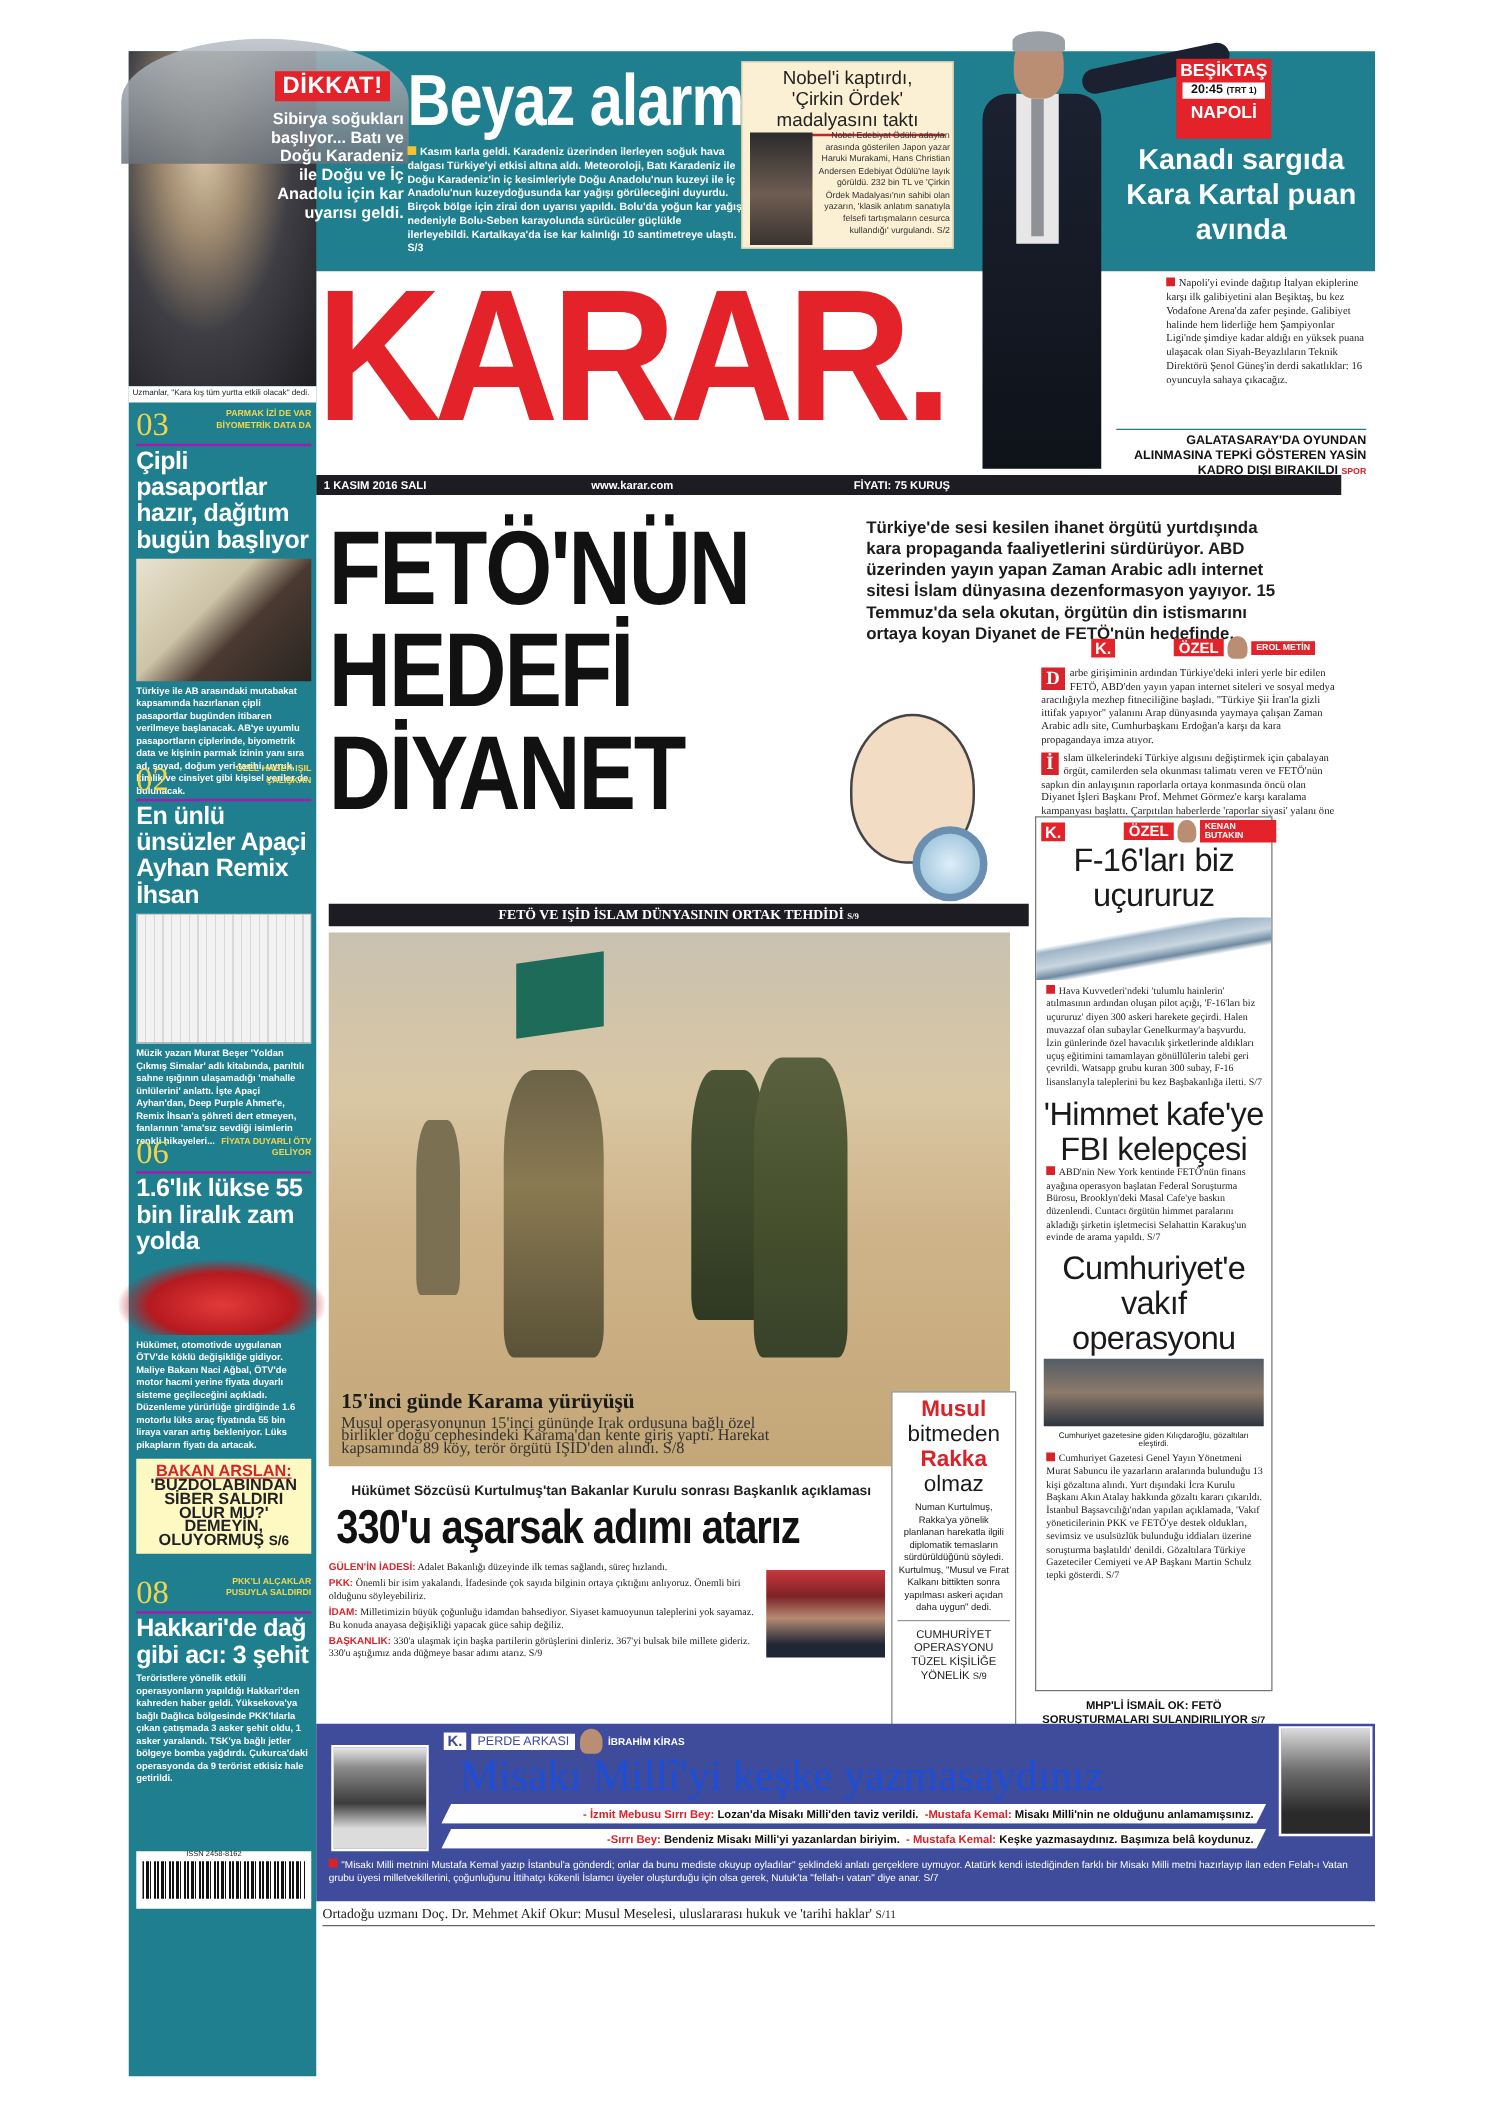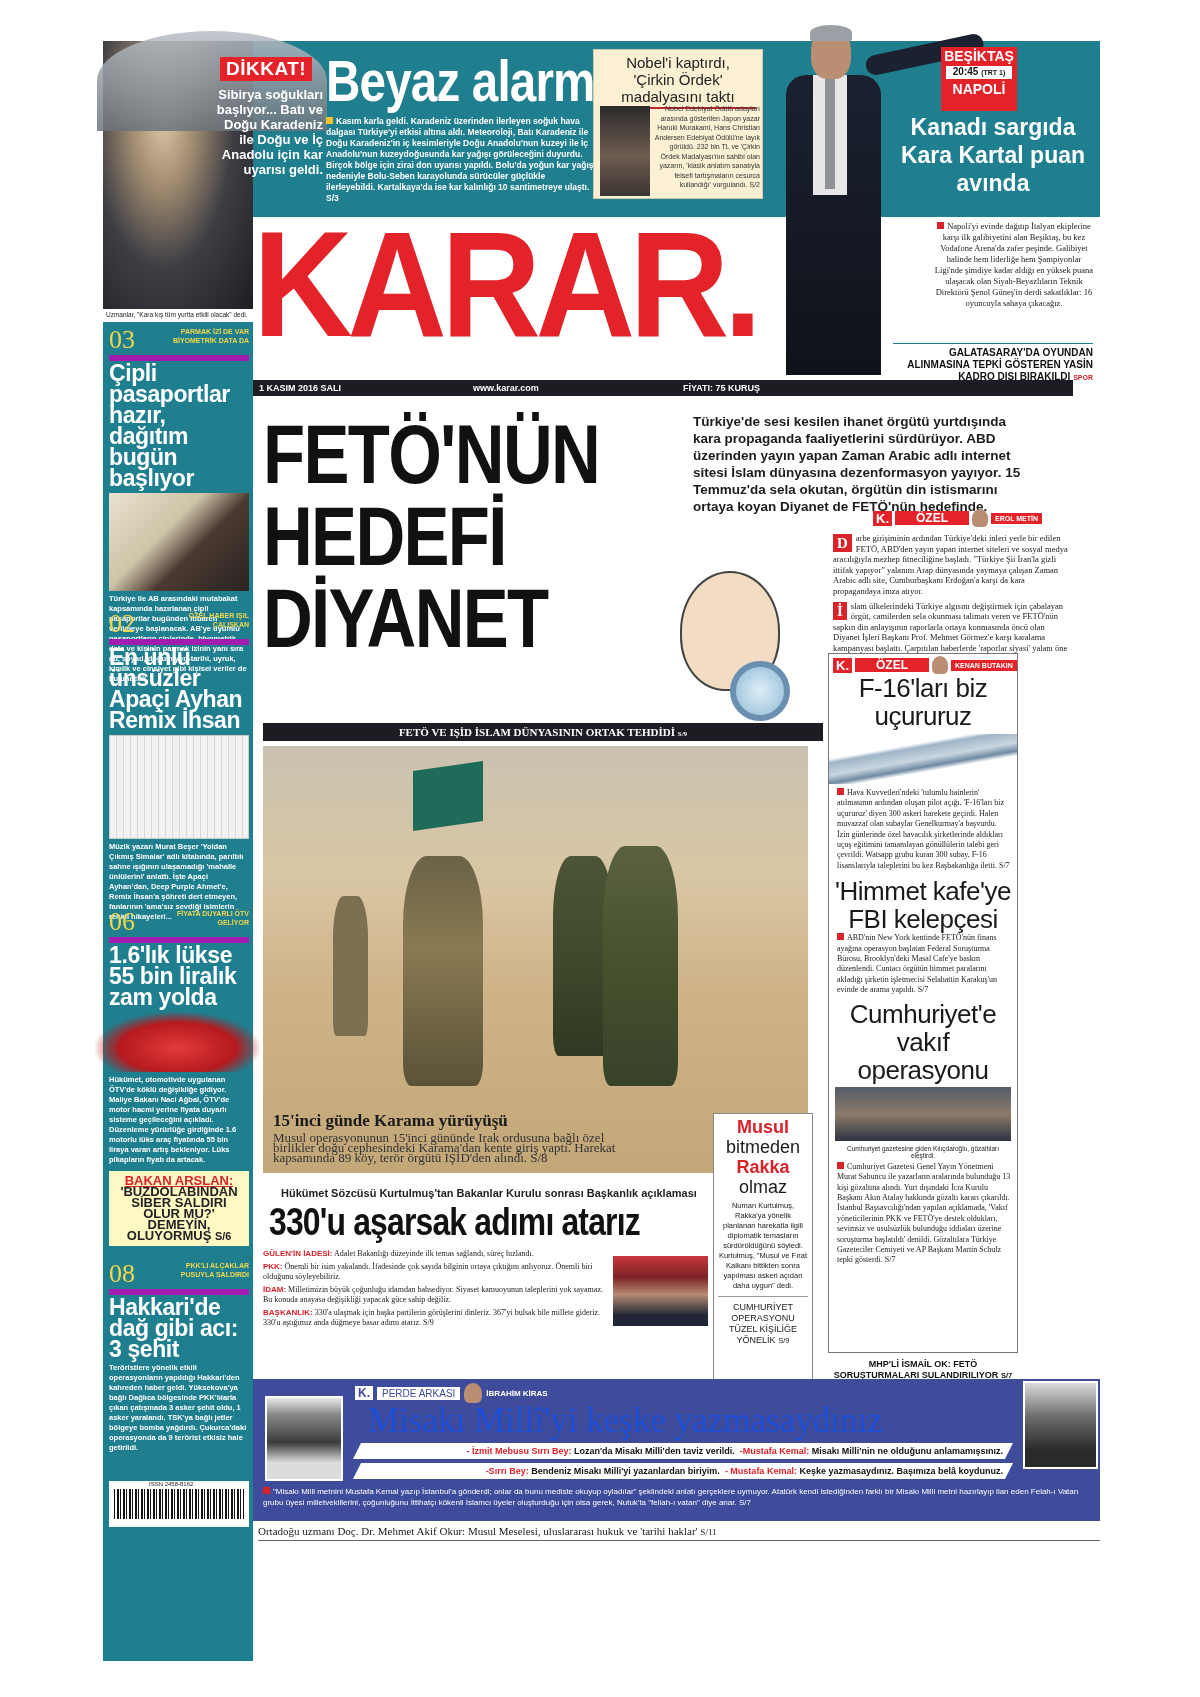--- a/index.html
+++ b/index.html
@@ -32,51 +32,51 @@
   .coach-shirt { position: absolute; left: 32px; top: 48px; width: 34px; height: 120px; background: #e7e7e7; }
   .coach-tie { position: absolute; left: 44px; top: 52px; width: 10px; height: 110px; background: #8e9196; }
   .coach-arm { position: absolute; left: 85px; top: 30px; width: 120px; height: 20px; background: #1b2130; transform: rotate(-12deg); transform-origin: left; border-radius: 10px; }
 
   .bjk-box { position: absolute; left: 838px; top: 6px; width: 76px; height: 64px; background: #e3222a; color: #fff; text-align: center; font-weight: 700; }
   .bjk-box .team { font-size: 14px; line-height: 18px; }
   .bjk-box .time { background: #fff; color: #111; font-size: 10px; line-height: 12px; margin: 1px 5px; }
   .bjk-box .time small { font-size: 7px; }
   .kanadi-title { position: absolute; left: 790px; top: 72px; width: 200px; text-align: center; color: #fff; font-size: 23px; line-height: 28px; font-weight: 700; }
 
-  .napoli-body { position: absolute; left: 830px; top: 180px; width: 162px; font-family: "Liberation Serif", serif; font-size: 8.5px; line-height: 11px; text-align: center; color: #222; }
+  .napoli-body { position: absolute; left: 830px; top: 180px; width: 162px; font-family: "Liberation Serif", serif; font-size: 8.5px; line-height: 11px; text-align: left; color: #222; }
   .red-sq { display: inline-block; width: 7px; height: 7px; background: #d8232a; margin-right: 3px; vertical-align: 0; }
   .gs-note { position: absolute; left: 790px; top: 302px; width: 200px; border-top: 1px solid #1f7f8f; padding-top: 3px; font-size: 10px; line-height: 12px; font-weight: 700; text-align: right; color: #111; }
   .gs-note .spor { color: #d8232a; font-size: 7px; }
 
   .karar-logo { position: absolute; left: 150px; top: 168px; color: #e3222a; font-size: 150px; font-weight: 900; letter-spacing: -6px; line-height: 150px; font-family: "Liberation Sans", sans-serif; transform: scaleX(0.92); transform-origin: left; }
 
   .date-strip { position: absolute; left: 150px; top: 339px; width: 820px; height: 16px; background: #1c1c22; color: #fff; font-size: 9px; font-weight: 700; line-height: 16px; }
   .date-strip span { position: absolute; }
 
   
   .ls { position: absolute; left: 6px; width: 140px; color: #fff; }
   .ls-num { color: #f1d64d; font-size: 26px; font-family: "Liberation Serif", serif; line-height: 26px; display: inline-block; vertical-align: top; }
   .ls-tag { color: #f1d64d; font-size: 7px; font-weight: 700; line-height: 9px; text-align: right; float: right; width: 80px; }
-  .ls-head { font-size: 23px; line-height: 21px; font-weight: 700; clear: both; border-top: 6px solid #a21caf; padding-top: 2px; margin-top: 2px; letter-spacing: -0.4px; }
+  .ls-head { font-size: 20px; line-height: 21px; font-weight: 700; clear: both; border-top: 2px solid #a21caf; padding-top: 2px; margin-top: 2px; letter-spacing: -0.4px; }
   .ls-body { font-size: 7.5px; line-height: 10px; font-weight: 700; margin-top: 3px; }
   .ls-photo { width: 140px; margin-top: 4px; }
   .passport-photo { height: 98px; background: linear-gradient(135deg, #e9e2cf 0%, #cdc3a7 40%, #4b3a32 60%, #2a2420 100%); }
   .sketch-photo { height: 104px; background: repeating-linear-gradient(90deg, #f2f2f2 0 6px, #d8d8d8 6px 7px); border: 1px solid #ccc; }
   .car-photo { height: 60px; width: 165px; margin-left: -14px; background: radial-gradient(ellipse at 50% 60%, #e33a3a 0%, #b51a1f 50%, transparent 72%); }
   .bakan-box { background: #fef9c3; color: #222; text-align: center; padding: 4px; margin-top: 6px; font-weight: 700; font-size: 13px; line-height: 11px; }
   .bakan-box .red { color: #d8232a; text-decoration: underline; }
   .barcode { position: absolute; left: 6px; top: 1573px; width: 140px; height: 46px; background: #fff; }
   .barcode-lines { position: absolute; left: 5px; top: 8px; width: 130px; height: 30px; background: repeating-linear-gradient(90deg, #111 0 1px, #fff 1px 3px, #111 3px 5px, #fff 5px 6px); }
 
   
   .main-head { position: absolute; left: 160px; top: 372px; width: 480px; font-size: 84px; line-height: 82px; font-weight: 900; color: #111; letter-spacing: -2px; transform: scaleX(0.82); transform-origin: left; }
   .main-deck { position: absolute; left: 590px; top: 372px; width: 340px; font-size: 13.5px; line-height: 17px; font-weight: 700; color: #1c1c1c; }
   .byline { position: absolute; display: flex; align-items: center; gap: 3px; }
   .byline .k { background: #e3222a; color: #fff; font-weight: 900; font-size: 13px; padding: 0 3px; }
-  .byline .ozel { background: #e3222a; color: #fff; font-weight: 700; font-size: 12px; padding: 0 21px; }
+  .byline .ozel { background: #e3222a; color: #fff; font-weight: 700; font-size: 12px; padding: 0 4px; margin-left: 44px; }
   .byline .face { width: 16px; height: 18px; border-radius: 50% 50% 30% 30%; background: #b98e72; }
   .byline .name { background: #e3222a; color: #fff; font-weight: 700; font-size: 7px; padding: 2px 4px; }
   .cartoon { position: absolute; left: 537px; top: 520px; width: 195px; height: 170px; }
   .cartoon .head { position: absolute; left: 40px; top: 10px; width: 100px; height: 120px; border-radius: 50% 50% 45% 45%; background: #f2dcc3; border: 2px solid #444; }
   .cartoon .glass { position: absolute; left: 90px; top: 100px; width: 60px; height: 60px; border-radius: 50%; border: 6px solid #6b8fb0; background: radial-gradient(circle, #dfeef8, #8fbbd6); }
   .diyanet-body { position: absolute; left: 730px; top: 492px; width: 240px; font-family: "Liberation Serif", serif; font-size: 8.5px; line-height: 10.6px; color: #222; }
   .dropcap { float: left; background: #d8232a; color: #fff; font-size: 15px; font-weight: 700; padding: 0 4px; margin: 1px 4px 0 0; line-height: 18px; }
 
   .feto-strip { position: absolute; left: 160px; top: 682px; width: 560px; height: 18px; background: #1c1c22; color: #fff; text-align: center; font-family: "Liberation Serif", serif; font-weight: 700; font-size: 11px; line-height: 18px; }
   .feto-strip small { font-size: 7px; }

